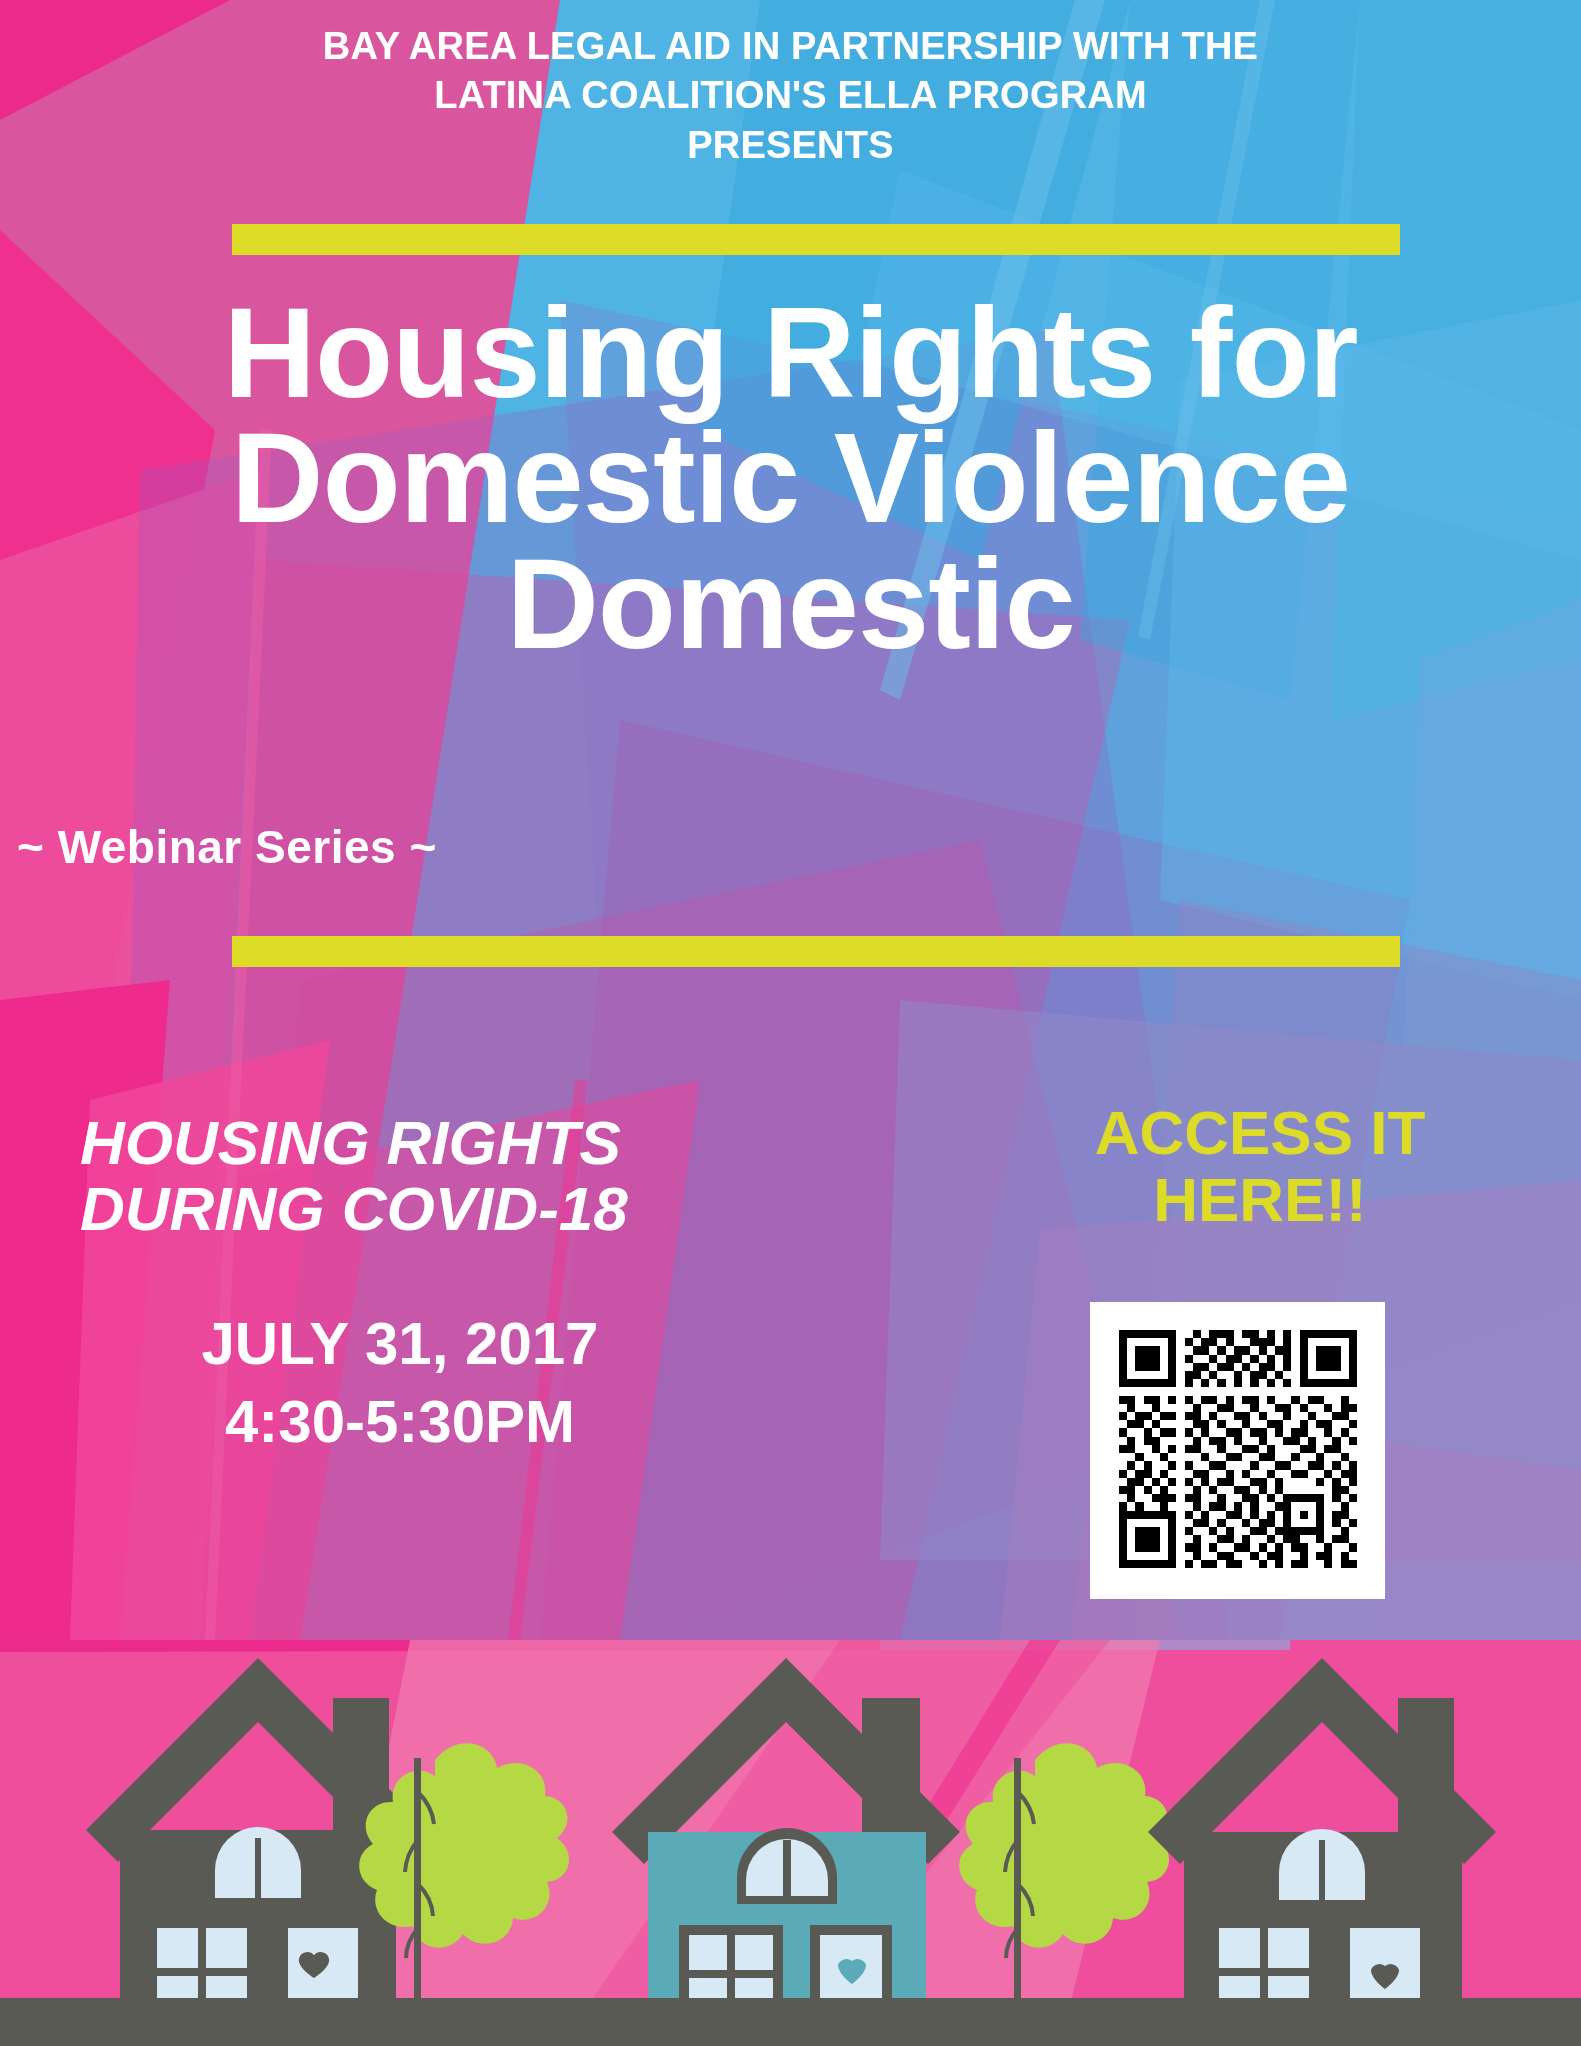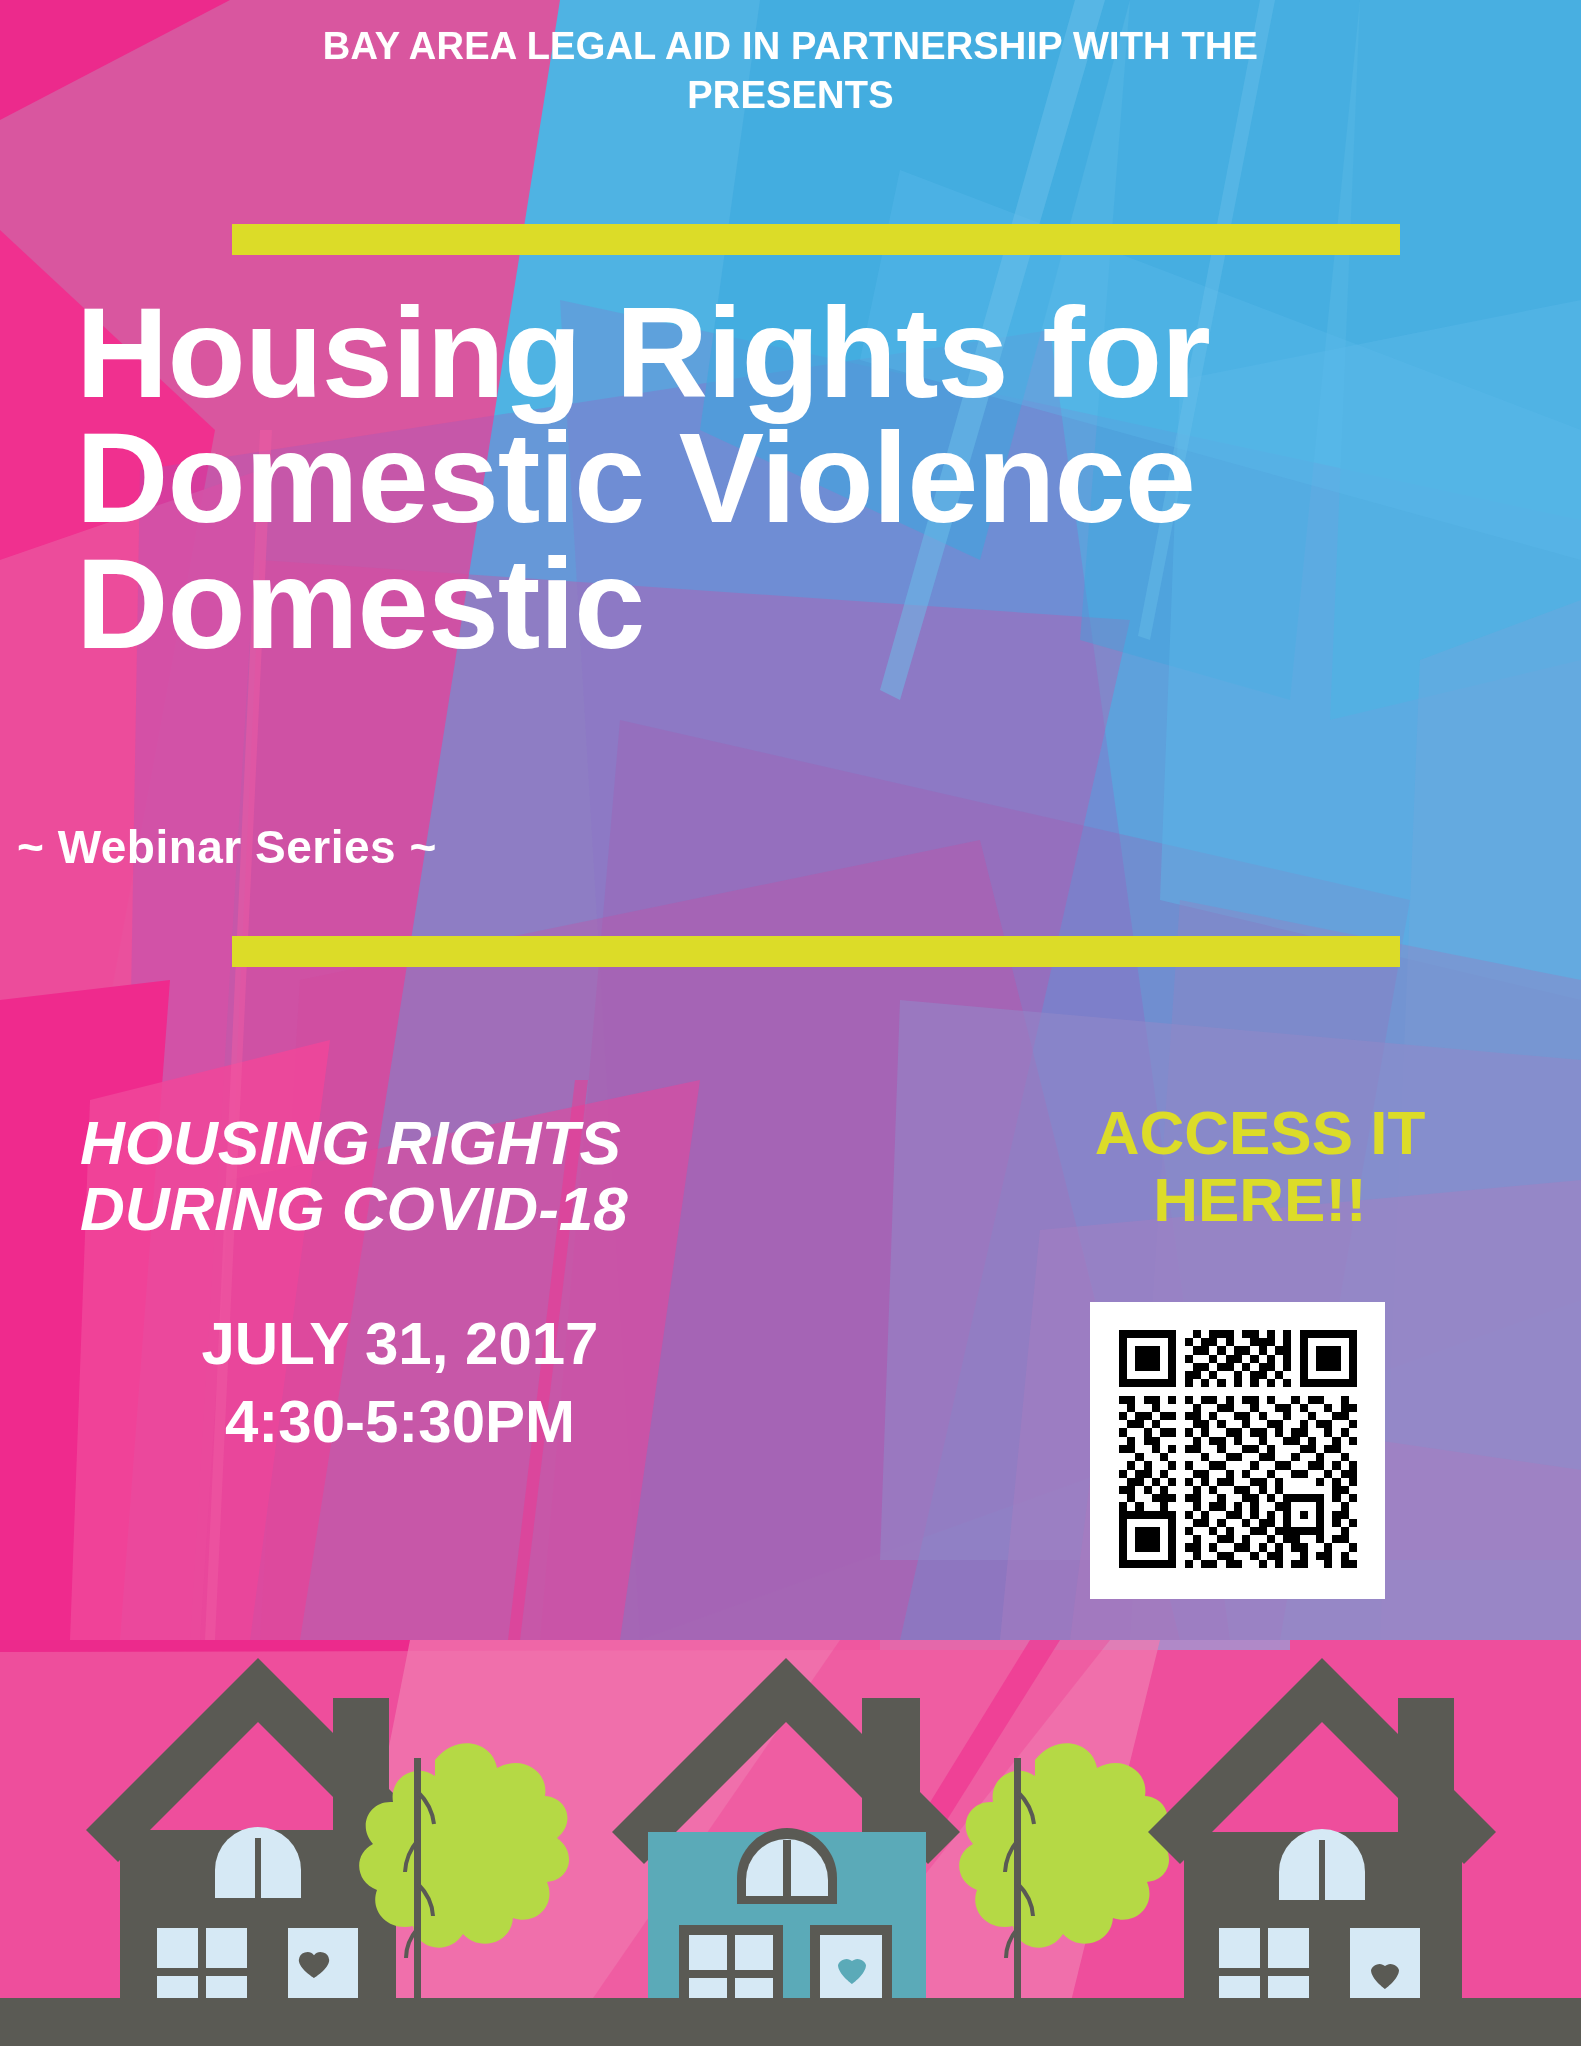--- a/index.html
+++ b/index.html
@@ -57,21 +57,21 @@
     background: #dcdc28;
   }
   #rule-top { top: 224px; }
   #rule-bottom { top: 936px; }
 
   .title-block {
     position: absolute;
     left: 0;
     right: 0;
     top: 290px;
-    text-align: left;
+    text-align: center;
     color: #ffffff;
     font-weight: bold;
     font-size: 128px;
     line-height: 0.98;
     letter-spacing: -1px;
     padding: 0 76px;
     box-sizing: border-box;
   }
   .title-block .tline { display: block; }
 
@@ -190,20 +190,21 @@
     <polygon points="1075,0 1105,0 900,700 880,690" fill="#6cc0ea" opacity="0.5"></polygon>
     <polygon points="1260,0 1275,0 1150,640 1138,636" fill="#6cc0ea" opacity="0.4"></polygon>
     <polygon points="260,430 272,430 215,1640 205,1640" fill="#ef5ba3" opacity="0.5"></polygon>
     <polygon points="575,1080 588,1080 520,1640 508,1640" fill="#ef3590" opacity="0.5"></polygon>
   </svg>
 
   <div id="content">
 
     <div class="hdr">
       <span class="l1">BAY AREA LEGAL AID IN PARTNERSHIP WITH THE</span>
+      <span class="l2">LATINA COALITION'S ELLA PROGRAM</span>
       <span class="l3">PRESENTS</span>
     </div>
 
     <div id="rule-top" class="rule"></div>
 
     <div class="title-block">
       <span class="tline">Housing Rights for</span>
       <span class="tline">Domestic Violence</span>
       <span class="tline">Domestic</span>
     </div>

